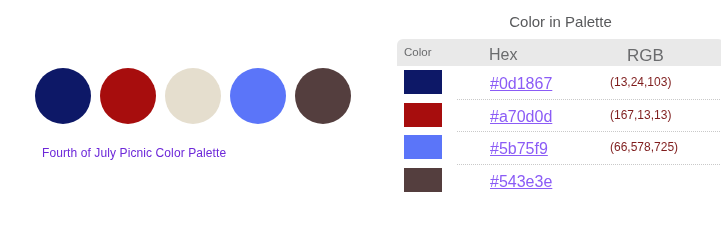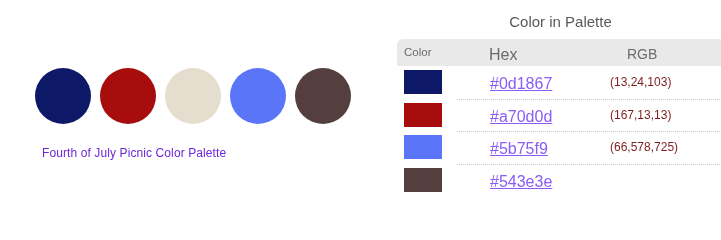--- a/index.html
+++ b/index.html
@@ -68,21 +68,21 @@
     position: absolute;
     left: 0;
     top: 31px;
     width: 327px;
     height: 27px;
     background: #e9e9e9;
     border-radius: 6px 6px 0 0;
   }
   .col-color  { position: absolute; left: 7px;   top: 7px; font-size: 11.5px; color: #6a6b6d; }
   .col-hex    { position: absolute; left: 92px;  top: 7px; font-size: 16px; color: #6a6b6d; }
-  .col-rgb    { position: absolute; left: 230px; top: 7px; font-size: 14px; color: #6a6b6d; }
+  .col-rgb    { position: absolute; left: 230px; top: 7px; font-size: 17px; color: #6a6b6d; }
 
   #table-body {
     position: absolute;
     left: 0;
     top: 58px;
     width: 327px;
   }
   .table-row {
     position: relative;
     height: 32.5px;

